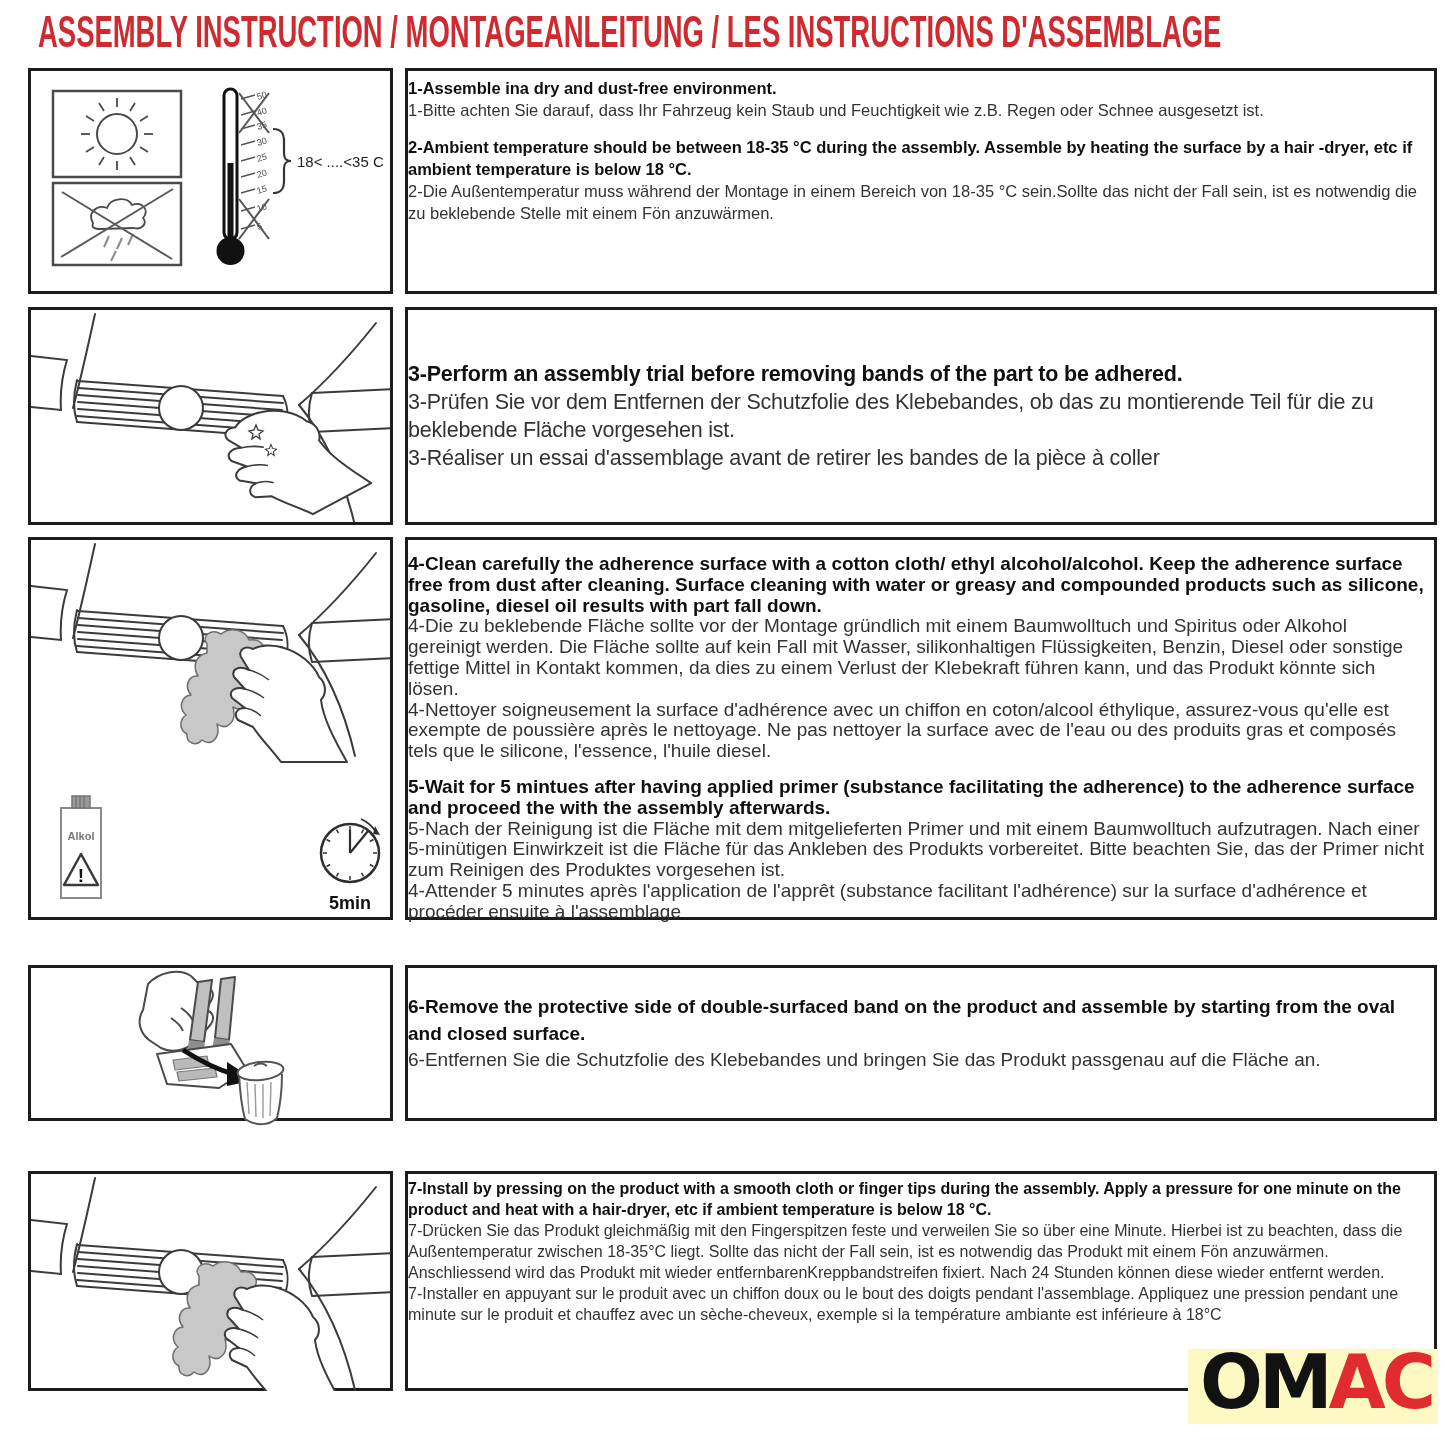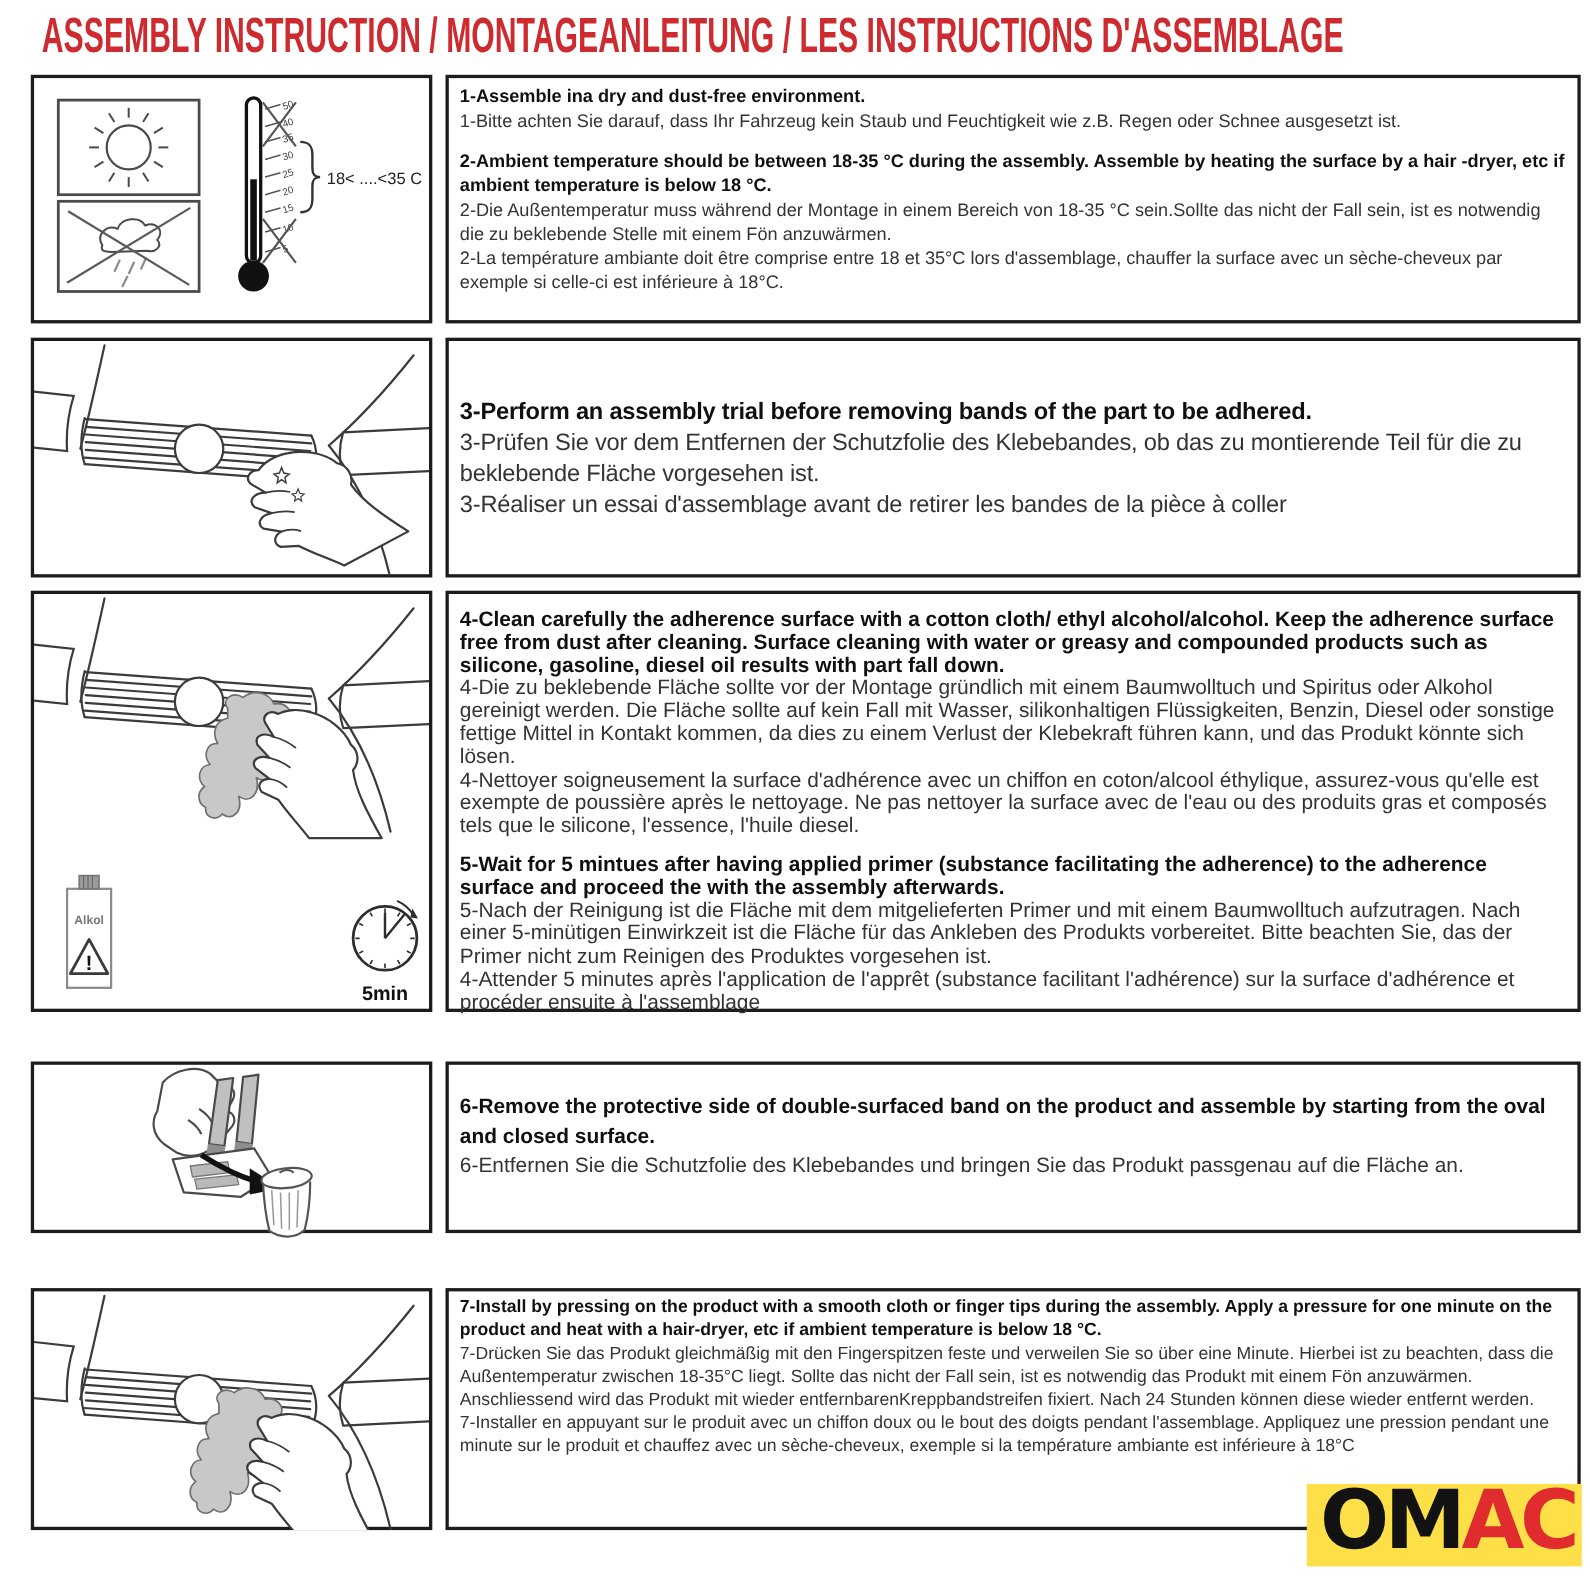--- a/index.html
+++ b/index.html
@@ -14,40 +14,40 @@
   
   .panel { position:absolute; background:#fff; border:3px solid #1c1c1c; box-sizing:border-box; }
   .pL { left:28px;  width:365px; }
   .pR { left:405px; width:1032px; }
   .r1 { top:68px;   height:226px; }
   .r2 { top:307px;  height:218px; }
   .r3 { top:537px;  height:383px; }
   .r4 { top:965px;  height:156px; }
   .r5 { top:1171px; height:220px; }
 
-  .pR { padding:6px 10px 0 10px; }
+  .pR { padding:6px 10px 0 0; }
   .pR.r2 { padding-top:50px; }
   .pR.r3 { padding-top:14px; }
   .pR.r4 { padding-top:26px; }
   .pR.r5 { padding-top:4px; }
 
   .tp { margin:0; color:#333; }
   .b  { font-weight:bold; color:#101010; }
   .gap { margin-top:15px; }
   .pR.r1 .tp { font-size:16.5px; line-height:22px; }
   .pR.r2 .tp { font-size:21.5px; line-height:28px; letter-spacing:-0.2px; }
   .pR.r3 .tp { font-size:19px; line-height:20.8px; }
   .pR.r4 .tp { font-size:19px;   line-height:26.5px; }
   .pR.r5 .tp { font-size:16px;   line-height:21px; }
 
   svg { display:block; }
   svg text { font-family:"Liberation Sans", sans-serif; }
 
   
-  .logo { position:absolute; left:1188px; top:1349px; z-index:5; background:#fde047;
+  .logo { position:absolute; left:1188px; top:1349px; z-index:5; background:#fef9c3;
           padding:2px 6px 10px 12px; font-family:"DejaVu Sans", sans-serif;
           font-weight:bold; font-size:74px; letter-spacing:-4px; line-height:0.85;
           white-space:nowrap;text-align:center; }
   .logo-black { color:#121212; }
   .logo-red   { color:#e02b2f; }
 </style>
 </head>
 <body>
 
 <svg width="0" height="0" style="position:absolute" aria-hidden="true">
@@ -168,21 +168,20 @@
       <path fill="none" stroke="#333" stroke-width="2.2" d="M242,58 C251,58 253,63 253,70 L253,82 C253,88 255,90 260,90 C255,90 253,92 253,98 L253,110 C253,117 251,122 242,122"></path>
       <text x="266" y="96" font-size="15" fill="#222">18&lt; ....&lt;35 C</text>
     </g>
   </svg>
 </div>
 <div class="panel pR r1">
   <p class="tp b">1-Assemble ina dry and dust-free environment.</p>
   <p class="tp">1-Bitte achten Sie darauf, dass Ihr Fahrzeug kein Staub und Feuchtigkeit wie z.B. Regen oder Schnee ausgesetzt ist.</p>
   <p class="tp b gap">2-Ambient temperature should be between 18-35 °C  during the assembly. Assemble by heating the surface by a hair -dryer, etc if ambient temperature is below 18 °C.</p>
   <p class="tp">2-Die Außentemperatur muss während der Montage in einem Bereich von 18-35 °C  sein.Sollte das nicht der Fall sein, ist es notwendig die zu beklebende Stelle mit einem Fön anzuwärmen.</p>
-  <p class="tp">2-La température ambiante doit être comprise entre 18 et 35°C lors d'assemblage, chauffer la surface avec un sèche-cheveux par exemple si celle-ci est inférieure à 18°C.</p>
 </div>
 
 <div class="panel pL r2">
   <svg viewBox="0 0 359 212" width="359" height="212">
     <use href="#car-front"></use>
     <g transform="translate(28,0) rotate(-28 215 150)">
       <use href="#hand"></use>
     </g>
     <use href="#sparkle" transform="translate(225,122)"></use>
     <use href="#sparkle" transform="translate(240,140) scale(0.8)"></use>

